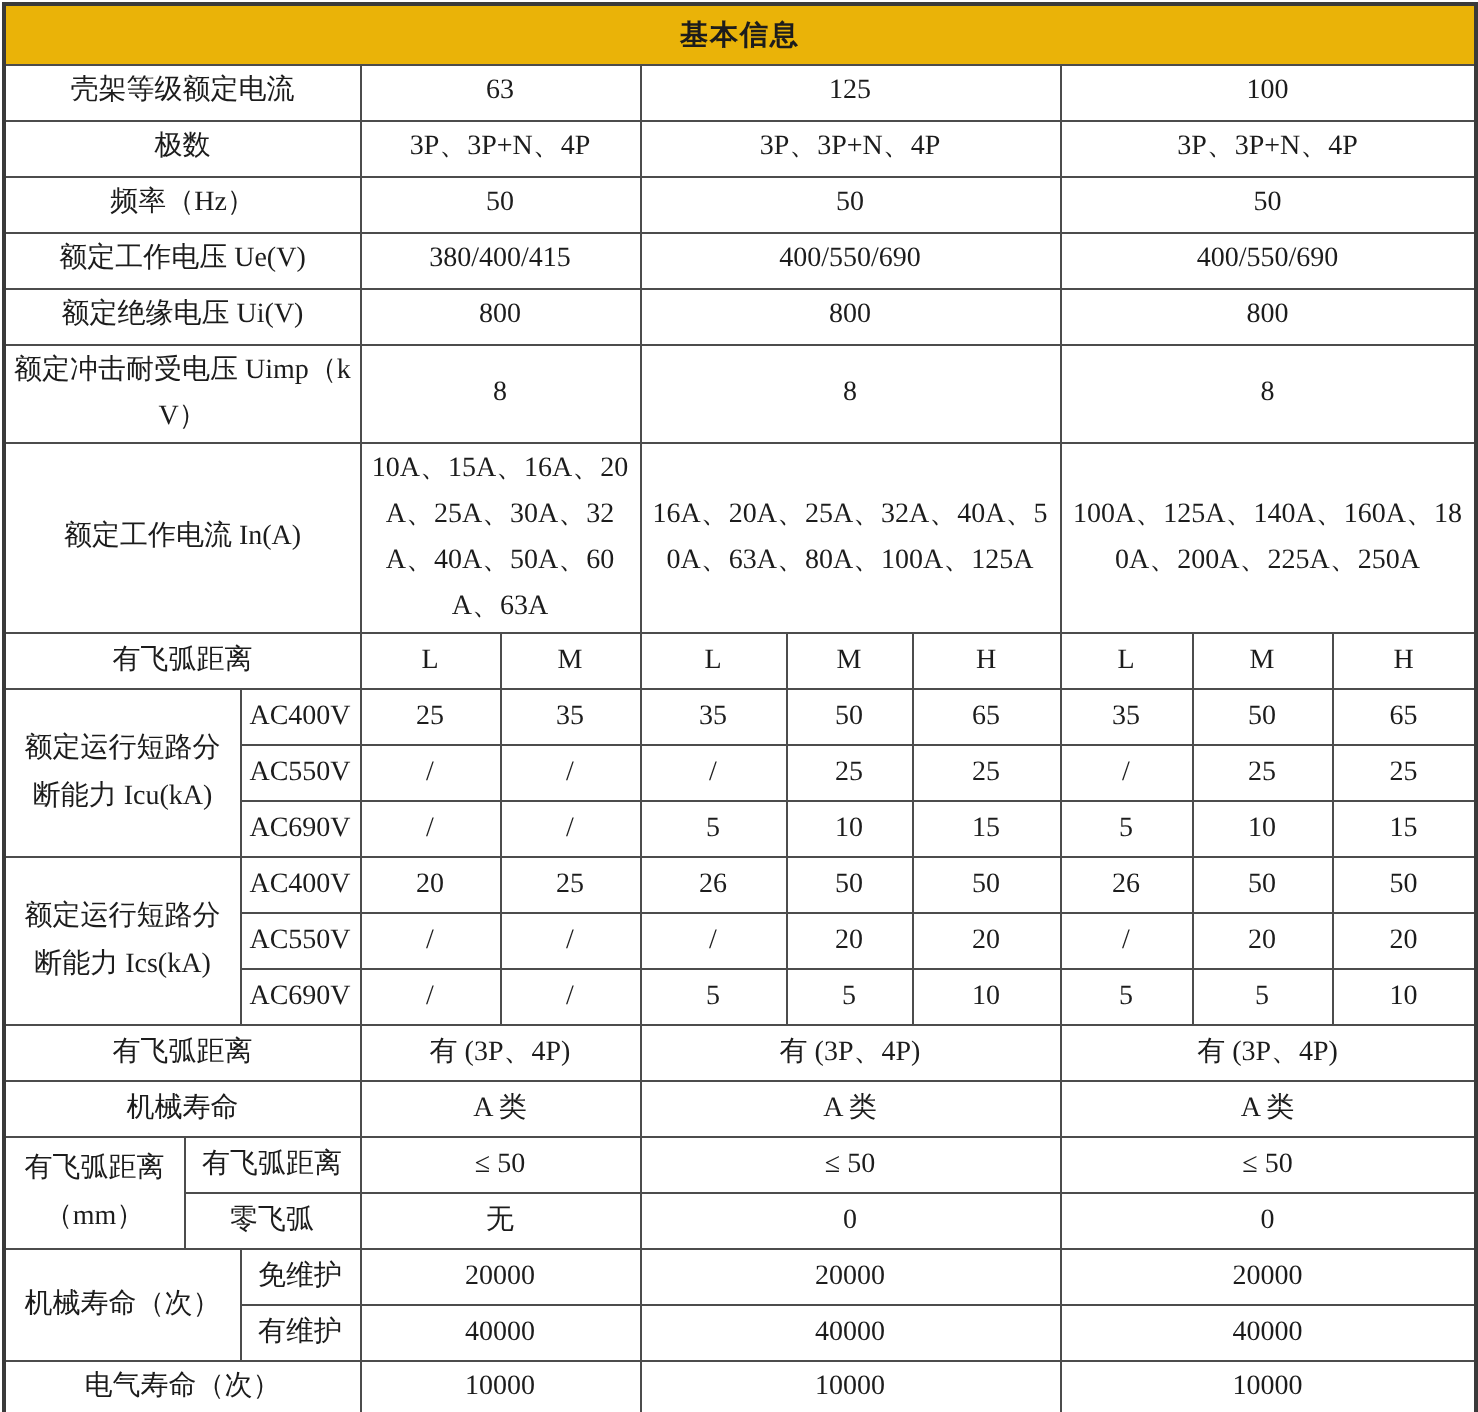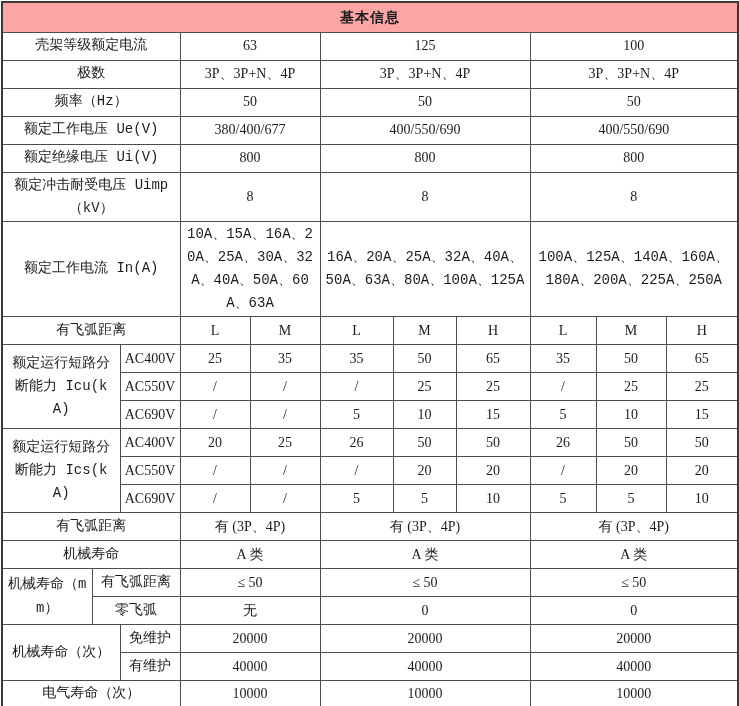--- a/index.html
+++ b/index.html
@@ -16,34 +16,34 @@
     text-align: center;
     vertical-align: middle;
     padding: 1px 4px;
     font-size: 14px;
     color: #1c1c1c;
     line-height: 1.65;
     overflow: hidden;
     word-break: break-all;
   }
   td.title-cell {
-    background: #fca5a5;
+    background: #eab308;
     color: #ffffff;
     font-family: "Liberation Sans", "DejaVu Sans", sans-serif;
     font-weight: bold;
     font-size: 15px;
     letter-spacing: 1px;
     border-bottom: 2px solid #3a3a3a;
   }
   tr.h30 { height: 30px; }
   tr.h28 { height: 28px; }
   tr.h27 { height: 27px; }
   tr.h48 { height: 48px; margin-top: 11px; }
   tr.h94 { height: 94px; }
-  td.wrap { word-break: keep-all; white-space: normal; font-family: Liberation Mono, monospace; }
+  td.wrap { word-break: keep-all; white-space: normal; }
 </style>
 </head>
 <body>
 
 <table class="spec">
   <colgroup>
     <col style="width:90px">
       <col style="width:28px">
       <col style="width:60px">
     <col style="width:70px">
@@ -77,21 +77,21 @@
 
   <tr class="h28">
     <td colspan="3" class="wrap">频率（Hz）</td>
     <td colspan="2">50</td>
     <td colspan="3">50</td>
     <td colspan="3">50</td>
   </tr>
 
   <tr class="h28">
     <td colspan="3" class="wrap">额定工作电压 Ue(V)</td>
-    <td colspan="2">380/400/677</td>
+    <td colspan="2">380/400/415</td>
     <td colspan="3">400/550/690</td>
     <td colspan="3">400/550/690</td>
   </tr>
 
   <tr class="h28">
     <td colspan="3" class="wrap">额定绝缘电压 Ui(V)</td>
     <td colspan="2">800</td>
     <td colspan="3">800</td>
     <td colspan="3">800</td>
   </tr>
@@ -200,21 +200,21 @@
   </tr>
 
   <tr class="h28">
     <td colspan="3" class="wrap">机械寿命</td>
     <td colspan="2">A 类</td>
     <td colspan="3">A 类</td>
     <td colspan="3">A 类</td>
   </tr>
 
   <tr class="h28">
-    <td rowspan="2" class="wrap">机械寿命（mm）</td>
+    <td rowspan="2" class="wrap">有飞弧距离（mm）</td>
     <td colspan="2" class="wrap">有飞弧距离</td>
     <td colspan="2">≤ 50</td>
     <td colspan="3">≤ 50</td>
     <td colspan="3">≤ 50</td>
   </tr>
   <tr class="h28">
     <td colspan="2" class="wrap">零飞弧</td>
     <td colspan="2">无</td>
     <td colspan="3">0</td>
     <td colspan="3">0</td>

